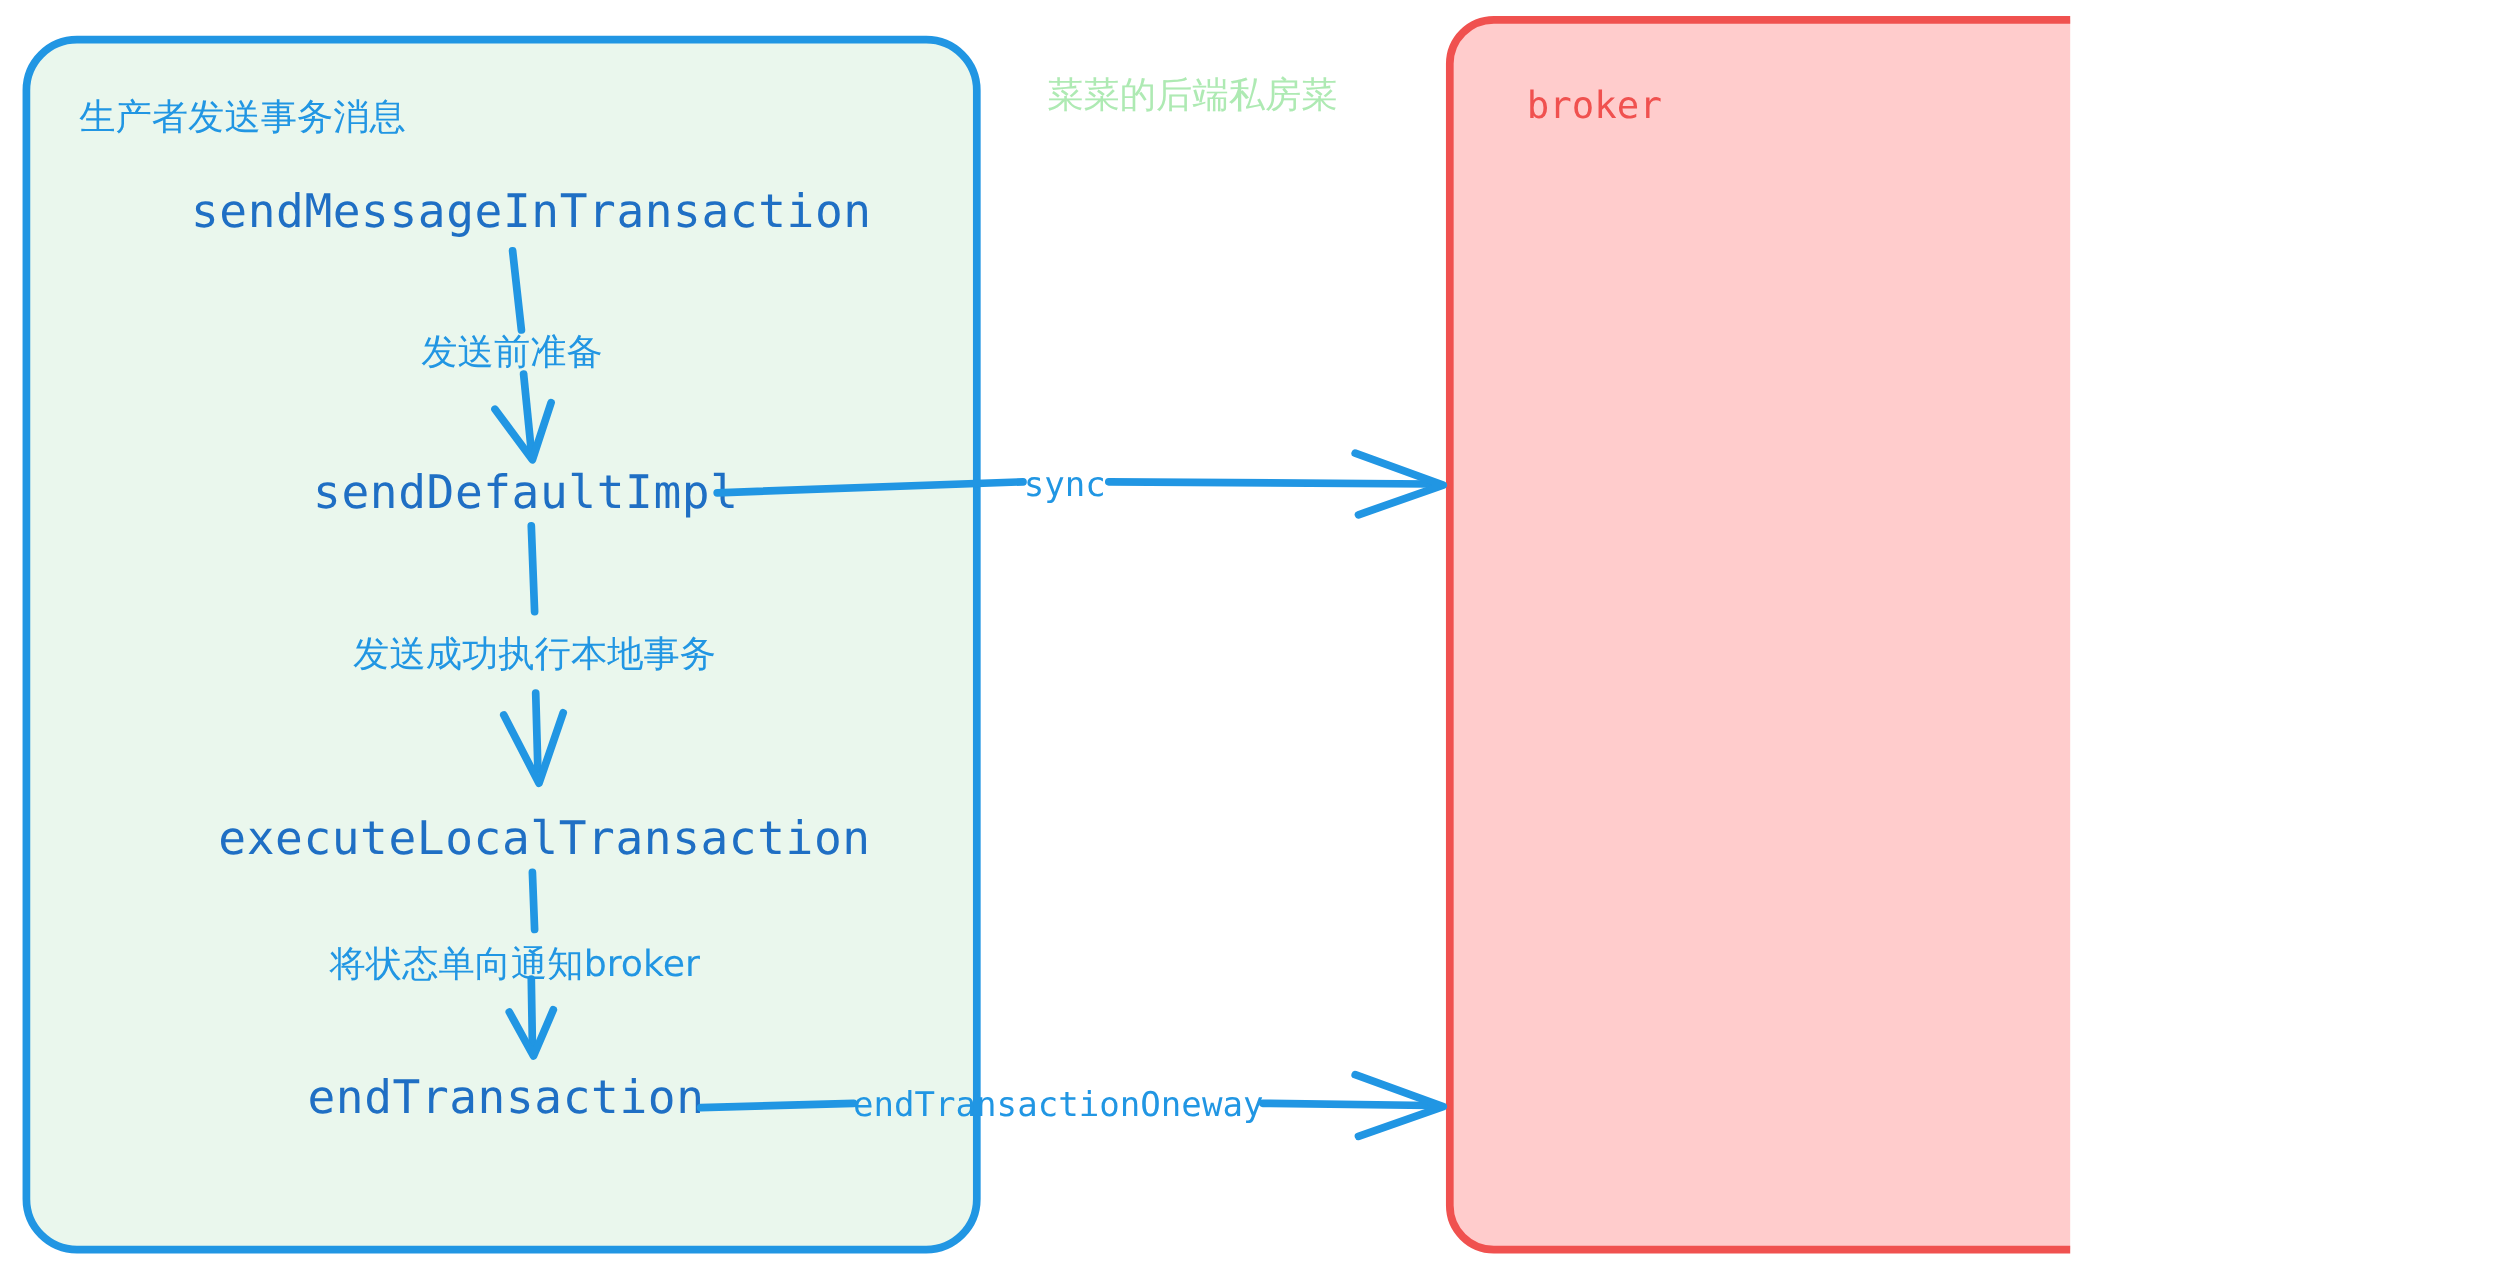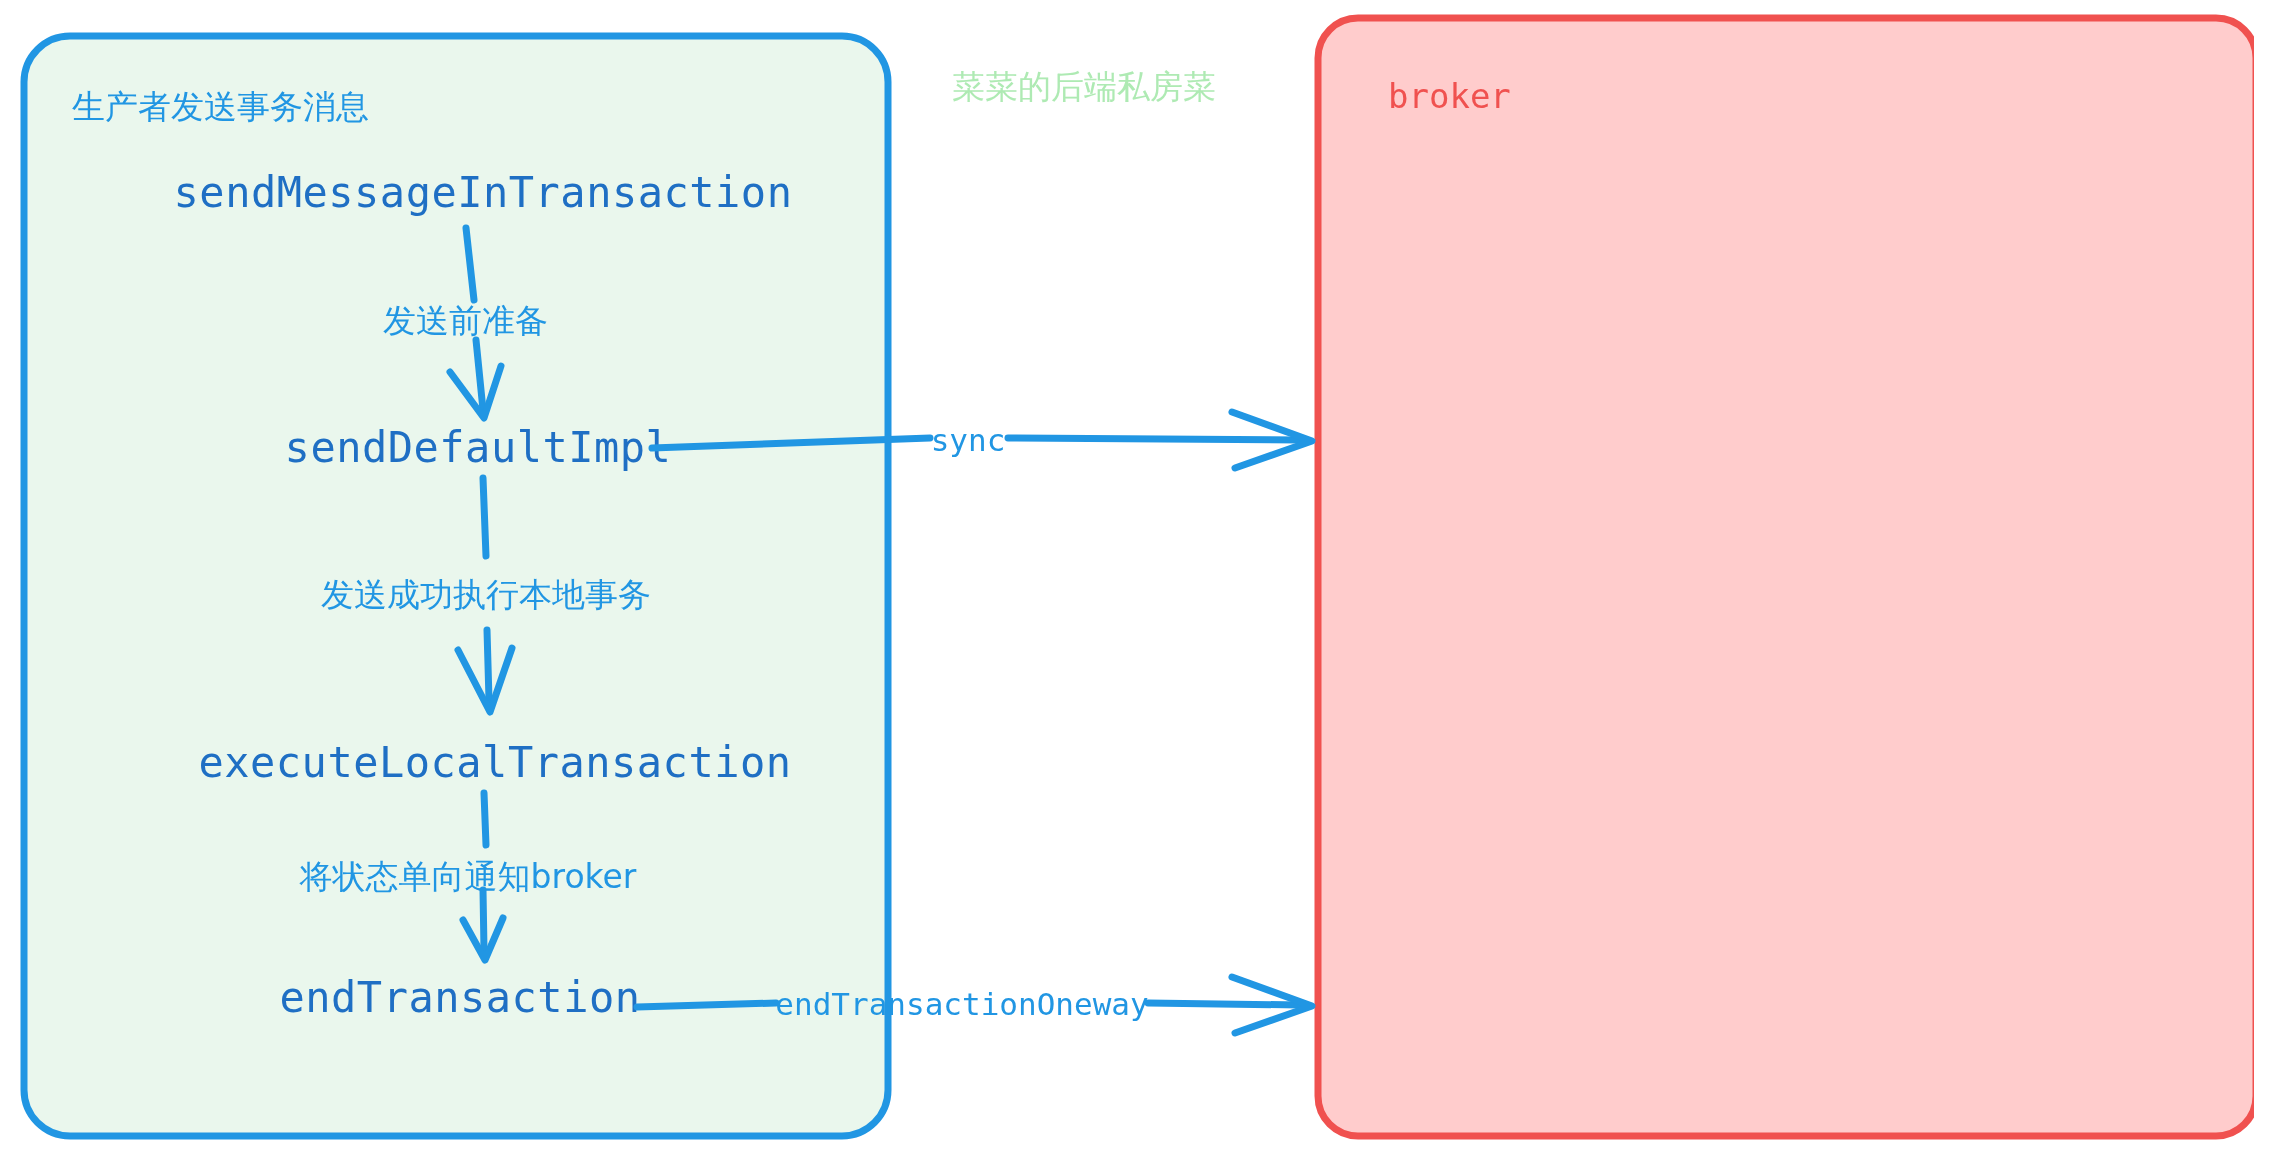--- a/index.html
+++ b/index.html
@@ -5,21 +5,21 @@
   html, body {
     margin: 0;
     padding: 0;
     background: #ffffff;
   }
   body {
     font-family: "DejaVu Sans", sans-serif;
   }
   #canvas {
     position: relative;
-    width: 2254px;
+    width: 1882px;
     height: 1166px;
     background: #ffffff;
     overflow: hidden;
   }
   #diagram-svg {
     position: absolute;
     left: 0;
     top: 0;
     width: 2273px;
     height: 1166px;

